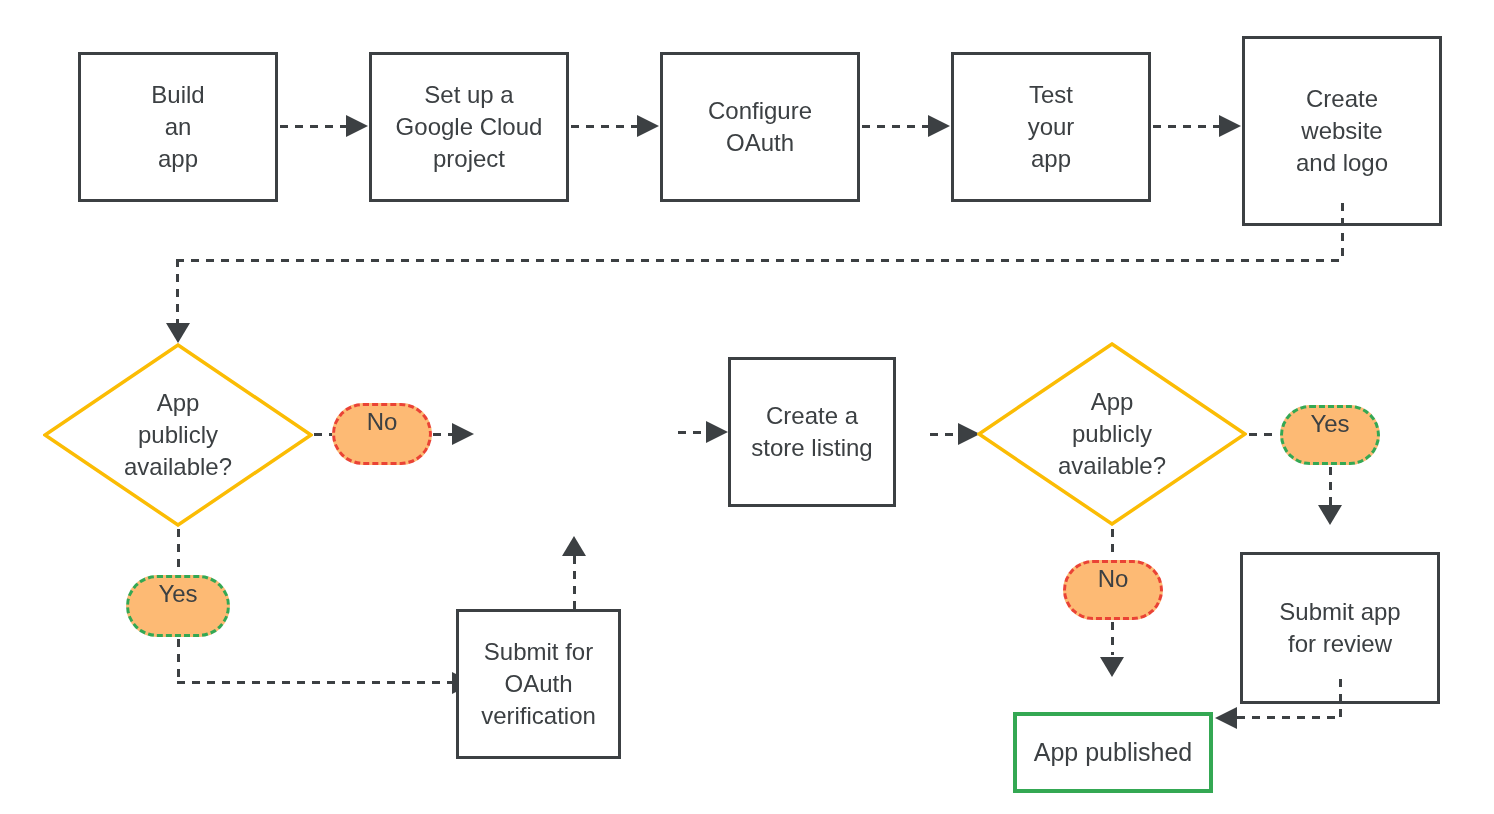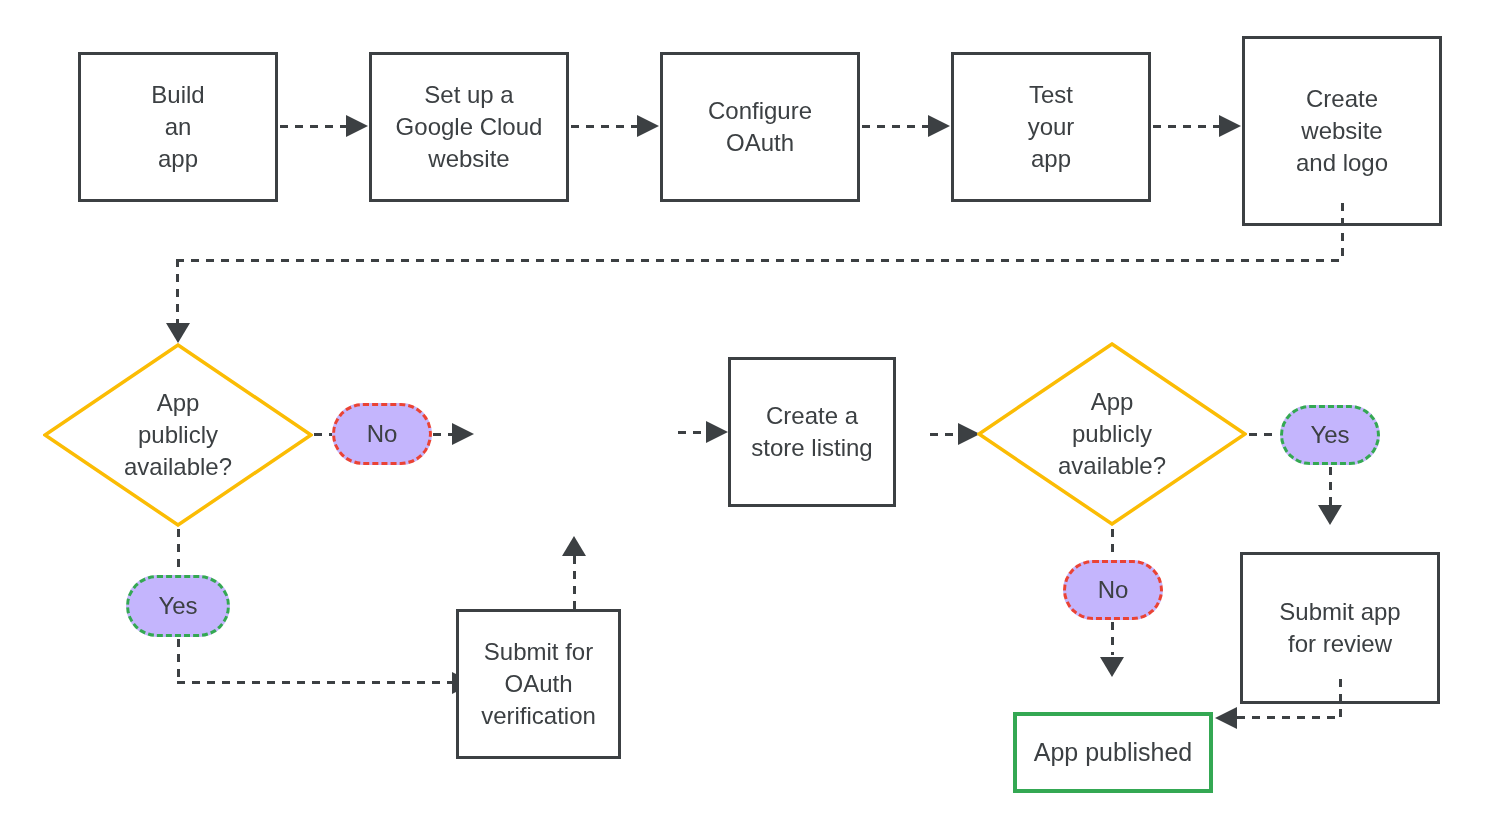--- a/index.html
+++ b/index.html
@@ -16,22 +16,22 @@
   }
   .pbox.terminal{border:4px solid #34a853;margin-top:35px;}
   .pbox.terminal .lbl{font-size:25px;}
   .diamond{position:absolute;width:270px;height:184px;}
   .diamond svg{position:absolute;left:0;top:0;}
   .diamond .lbl{
     position:absolute;left:0;top:0;width:100%;height:100%;
     display:flex;align-items:center;justify-content:center;text-align:center;
   }
   .pill{
-    position:absolute;box-sizing:border-box;border-radius:31px;background:#c4b5fd;
-    display:flex;align-items:center;justify-content:center;text-align:center;
+    position:absolute;box-sizing:border-box;border-radius:31px;background:#fdba74;
+    display:flex;align-items:flex-start;justify-content:center;text-align:center;
   }
   .pill.red{border:3.5px dashed #ea4335;}
   .pill.green{border:3.5px dashed #34a853;}
   .hline{position:absolute;height:3px;background:repeating-linear-gradient(90deg,#3c4043 0 8px,transparent 8px 15px);}
   .vline{position:absolute;width:3px;background:repeating-linear-gradient(180deg,#3c4043 0 8px,transparent 8px 15px);}
   .arr{position:absolute;width:0;height:0;}
   .arr.right{border-top:11px solid transparent;border-bottom:11px solid transparent;border-left:22px solid #3c4043;}
   .arr.left{border-top:11px solid transparent;border-bottom:11px solid transparent;border-right:22px solid #3c4043;}
   .arr.down{border-left:12px solid transparent;border-right:12px solid transparent;border-top:20px solid #3c4043;}
   .arr.up{border-left:12px solid transparent;border-right:12px solid transparent;border-bottom:20px solid #3c4043;}
@@ -42,21 +42,21 @@
 <div class="canvas">
 
   <div class="pbox" style="left:78px;top:52px;width:200px;height:150px">
     <span class="lbl">Build
 an
 app</span>
   </div>
   <div class="pbox" style="left:369px;top:52px;width:200px;height:150px">
     <span class="lbl">Set up a
 Google Cloud
-website</span>
+project</span>
   </div>
   <div class="pbox" style="left:660px;top:52px;width:200px;height:150px">
     <span class="lbl">Configure
 OAuth</span>
   </div>
   <div class="pbox" style="left:951px;top:52px;width:200px;height:150px">
     <span class="lbl">Test
 your
 app</span>
   </div>

